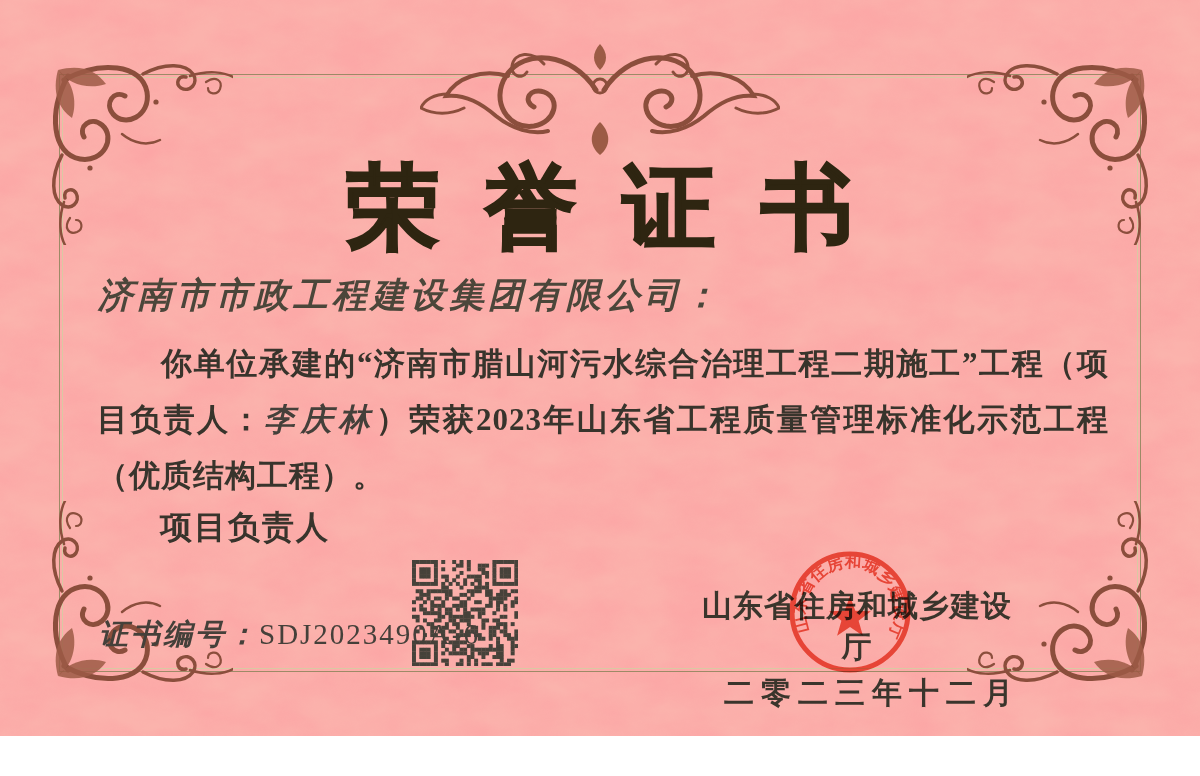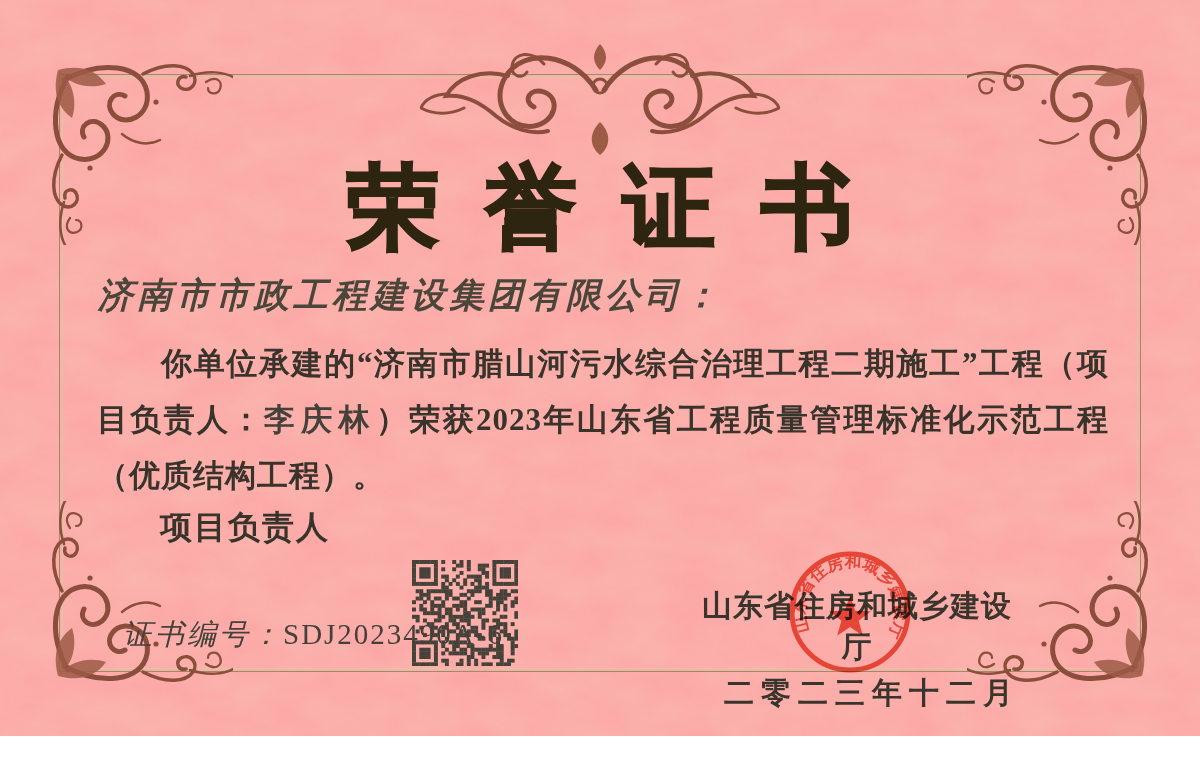--- a/index.html
+++ b/index.html
@@ -47,35 +47,35 @@
     letter-spacing: 4px; color: #4b463a; text-align: right;
   }
 
   .body-text {
     position: absolute; left: 97px; top: 336px; width: 1012px;
     font-size: 31px; line-height: 56px; font-weight: 600;
     color: #38342c; text-align: justify; text-indent: 64px;
     letter-spacing: 1px;
   }
   .body-text .handwritten {
-    letter-spacing: 5px; color: #44403a;
+    font-style: italic; letter-spacing: 5px; color: #44403a;
   }
 
   .closing {
     position: absolute; left: 160px; top: 506px;
     font-size: 32px; font-weight: 700; color: #38342c; letter-spacing: 2px;
   }
 
   .qr { position: absolute; left: 412px; top: 560px; width: 106px; height: 106px; }
 
   .cert-number {
     position: absolute; left: 99px; top: 615px;
     font-size: 29px; color: #45403a;
   }
-  .cert-number .label { font-style: italic; font-weight: 400; letter-spacing: 3px; margin-left: 24px; }
+  .cert-number .label { font-style: italic; font-weight: 700; letter-spacing: 3px; }
   .cert-number .value { font-weight: 500; letter-spacing: 2px; }
 
   .issuer-block {
     position: absolute; left: 692px; top: 586px; width: 330px;
     text-align: center; color: #3a352c;
   }
   .issuer-name { font-size: 30px; font-weight: 600; letter-spacing: 1px; }
   .issuer-date {
     margin-top: 5px; margin-left: 30px;
     font-size: 30px; font-weight: 600; letter-spacing: 7px;

